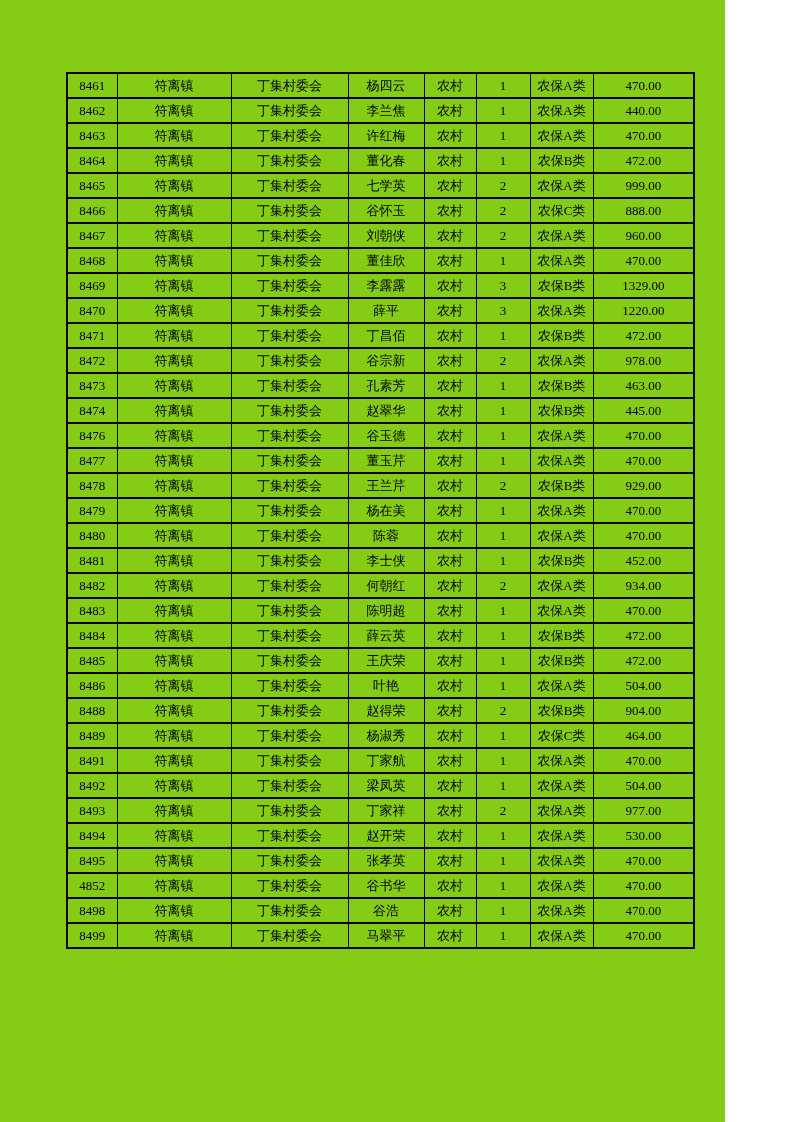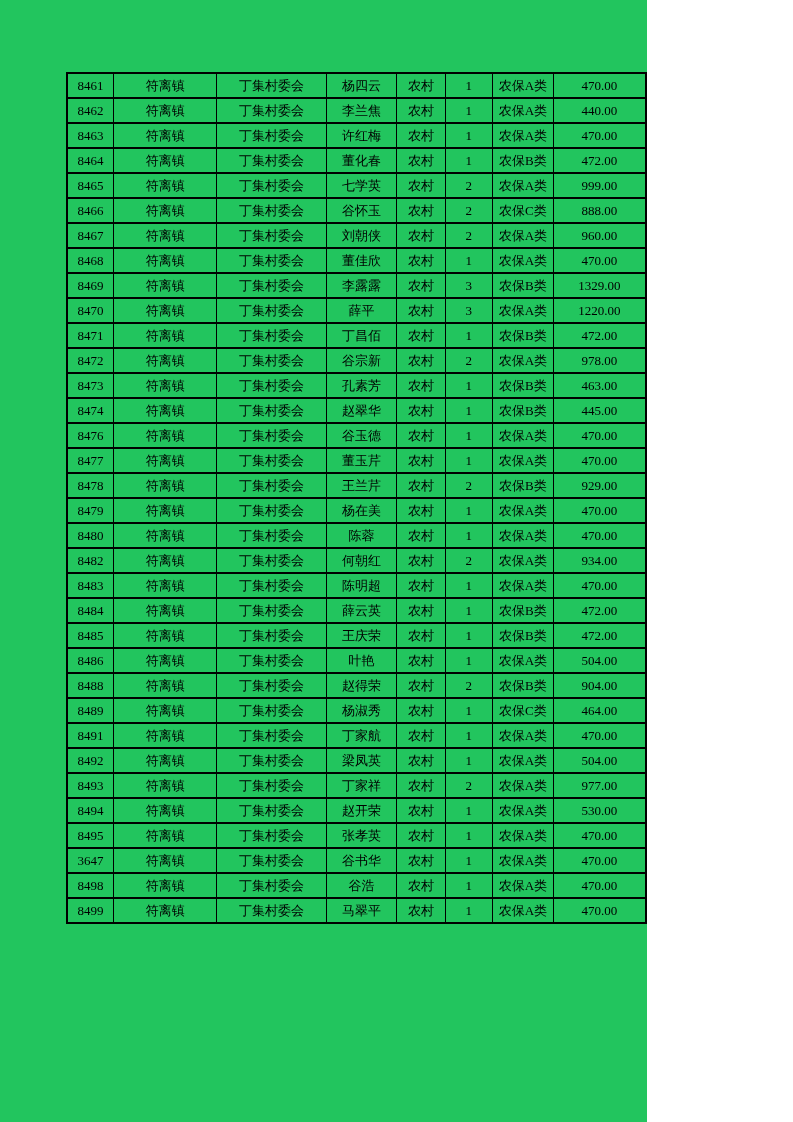--- a/index.html
+++ b/index.html
@@ -11,23 +11,23 @@
       width: 793px;
       height: 1122px;
       position: relative;
       font-family: "Liberation Serif", "DejaVu Serif", serif;
       color: #000000;
     }
     .page {
       position: absolute;
       left: 0;
       top: 0;
-      width: 647px;
+      width: 725px;
       height: 1122px;
-      background: #22c55e;
+      background: #84cc16;
     }
     table.data-table {
       position: absolute;
       left: 66px;
       top: 72px;
       border-collapse: collapse;
       table-layout: fixed;
       border: 2px solid #000000;
     }
     table.data-table td {
@@ -254,20 +254,30 @@
           <td>8480</td>
           <td>符离镇</td>
           <td>丁集村委会</td>
           <td>陈蓉</td>
           <td>农村</td>
           <td>1</td>
           <td>农保A类</td>
           <td>470.00</td>
         </tr>
         <tr>
+          <td>8481</td>
+          <td>符离镇</td>
+          <td>丁集村委会</td>
+          <td>李士侠</td>
+          <td>农村</td>
+          <td>1</td>
+          <td>农保B类</td>
+          <td>452.00</td>
+        </tr>
+        <tr>
           <td>8482</td>
           <td>符离镇</td>
           <td>丁集村委会</td>
           <td>何朝红</td>
           <td>农村</td>
           <td>2</td>
           <td>农保A类</td>
           <td>934.00</td>
         </tr>
         <tr>
@@ -374,21 +384,21 @@
           <td>8495</td>
           <td>符离镇</td>
           <td>丁集村委会</td>
           <td>张孝英</td>
           <td>农村</td>
           <td>1</td>
           <td>农保A类</td>
           <td>470.00</td>
         </tr>
         <tr>
-          <td>3647</td>
+          <td>4852</td>
           <td>符离镇</td>
           <td>丁集村委会</td>
           <td>谷书华</td>
           <td>农村</td>
           <td>1</td>
           <td>农保A类</td>
           <td>470.00</td>
         </tr>
         <tr>
           <td>8498</td>

